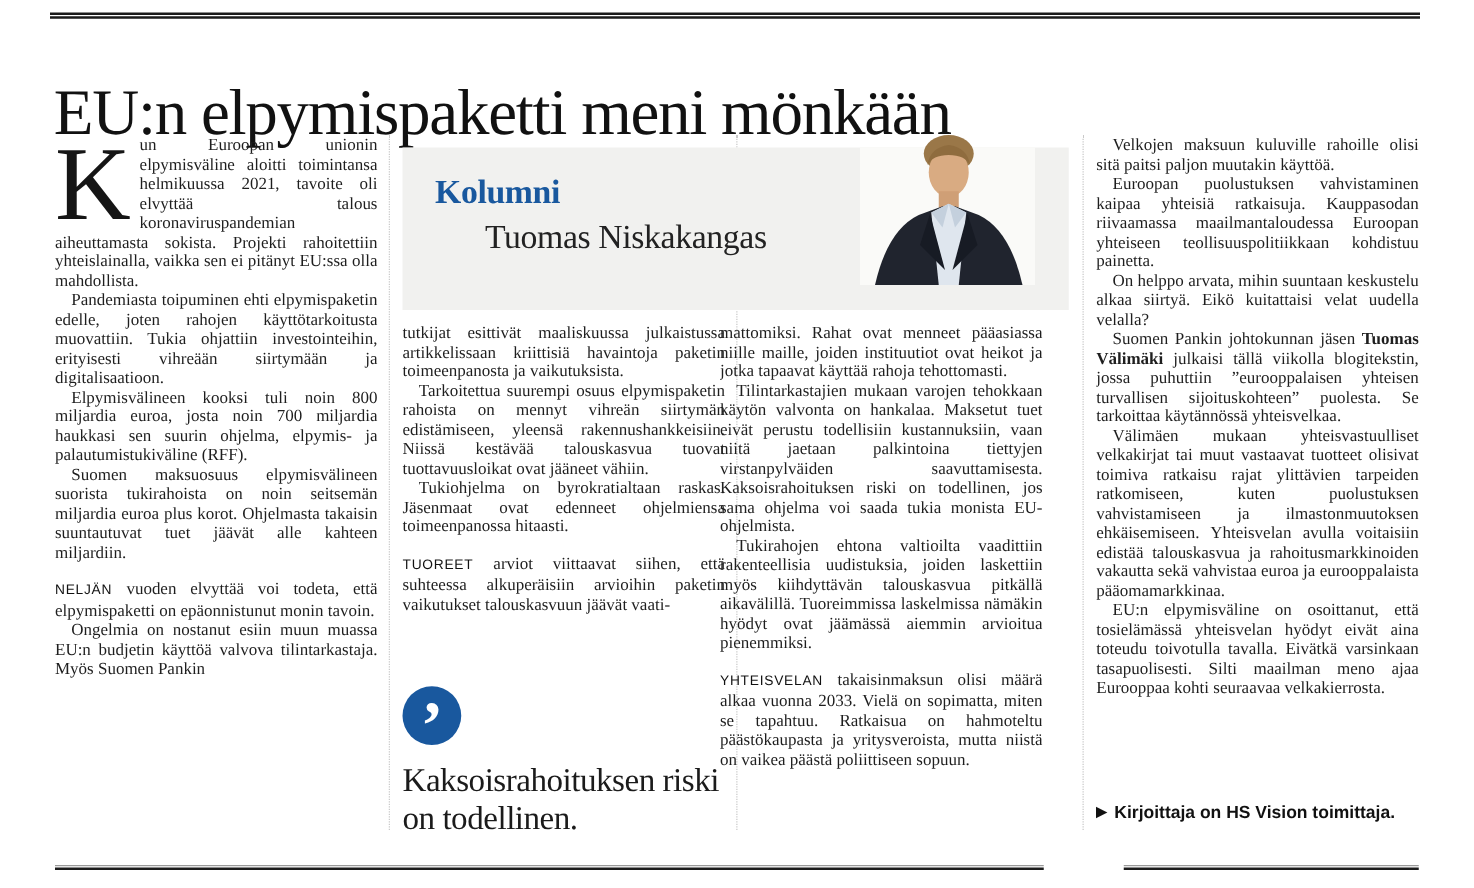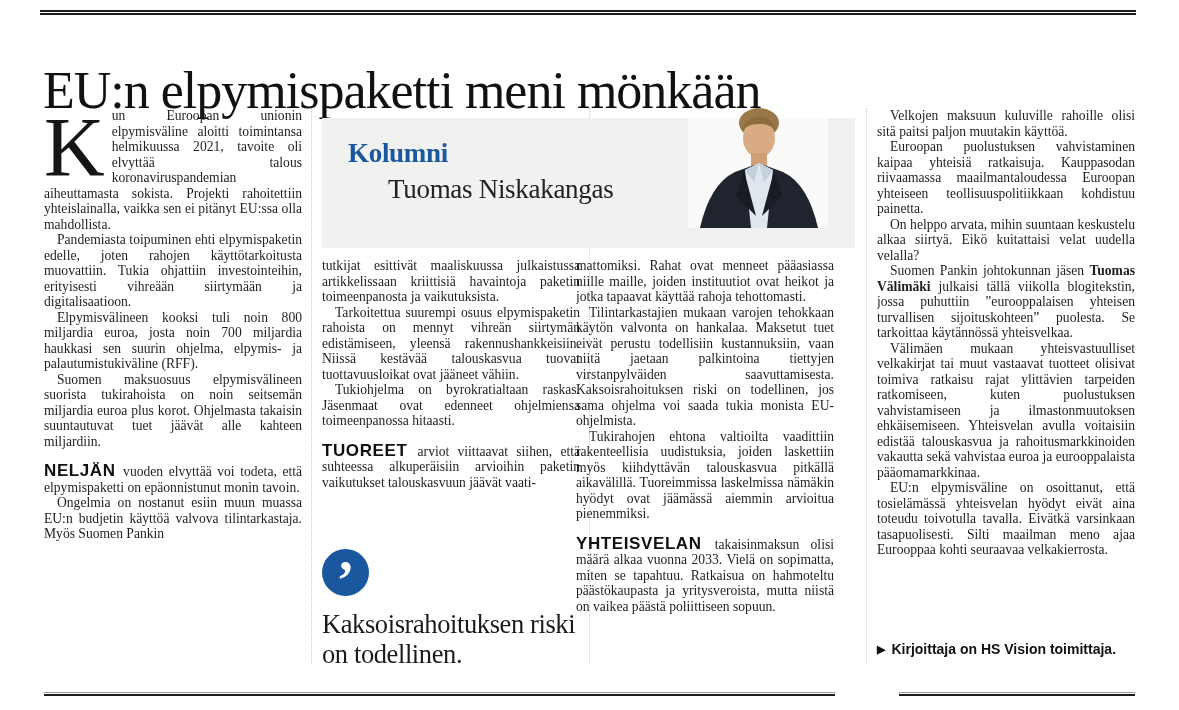--- a/index.html
+++ b/index.html
@@ -20,22 +20,22 @@
   #vr1{left:311px}#vr2{left:589px}#vr3{left:866px}
 
   .col{
     position:absolute;width:258px;text-align:justify;
     font-size:13.6px;line-height:15.5px;overflow:hidden;
   }
   .col p{margin:0;}
   .col p.indent{text-indent:13px;}
   .col p.lead-para{margin-top:14px;text-indent:0;}
   .lead{
-    font-family:"Liberation Sans", sans-serif;font-weight:bold;
-    font-size:17px;letter-spacing:0.6px;color:#111;
+    font-family:"Liberation Sans", sans-serif;font-weight:normal;
+    font-size:11px;letter-spacing:0.6px;color:#111;
   }
   .dropcap{
     float:left;font-size:84px;line-height:70px;padding:5px 7px 0 0;color:#151515;
   }
   #col1{left:44px;top:108px;height:557px;}
   #col2{left:322px;top:258px;height:286px;}
   #col3{left:576px;top:258px;height:404px;}
   #col4{left:877px;top:108px;height:524px;}
 
   .kolumni-box{

